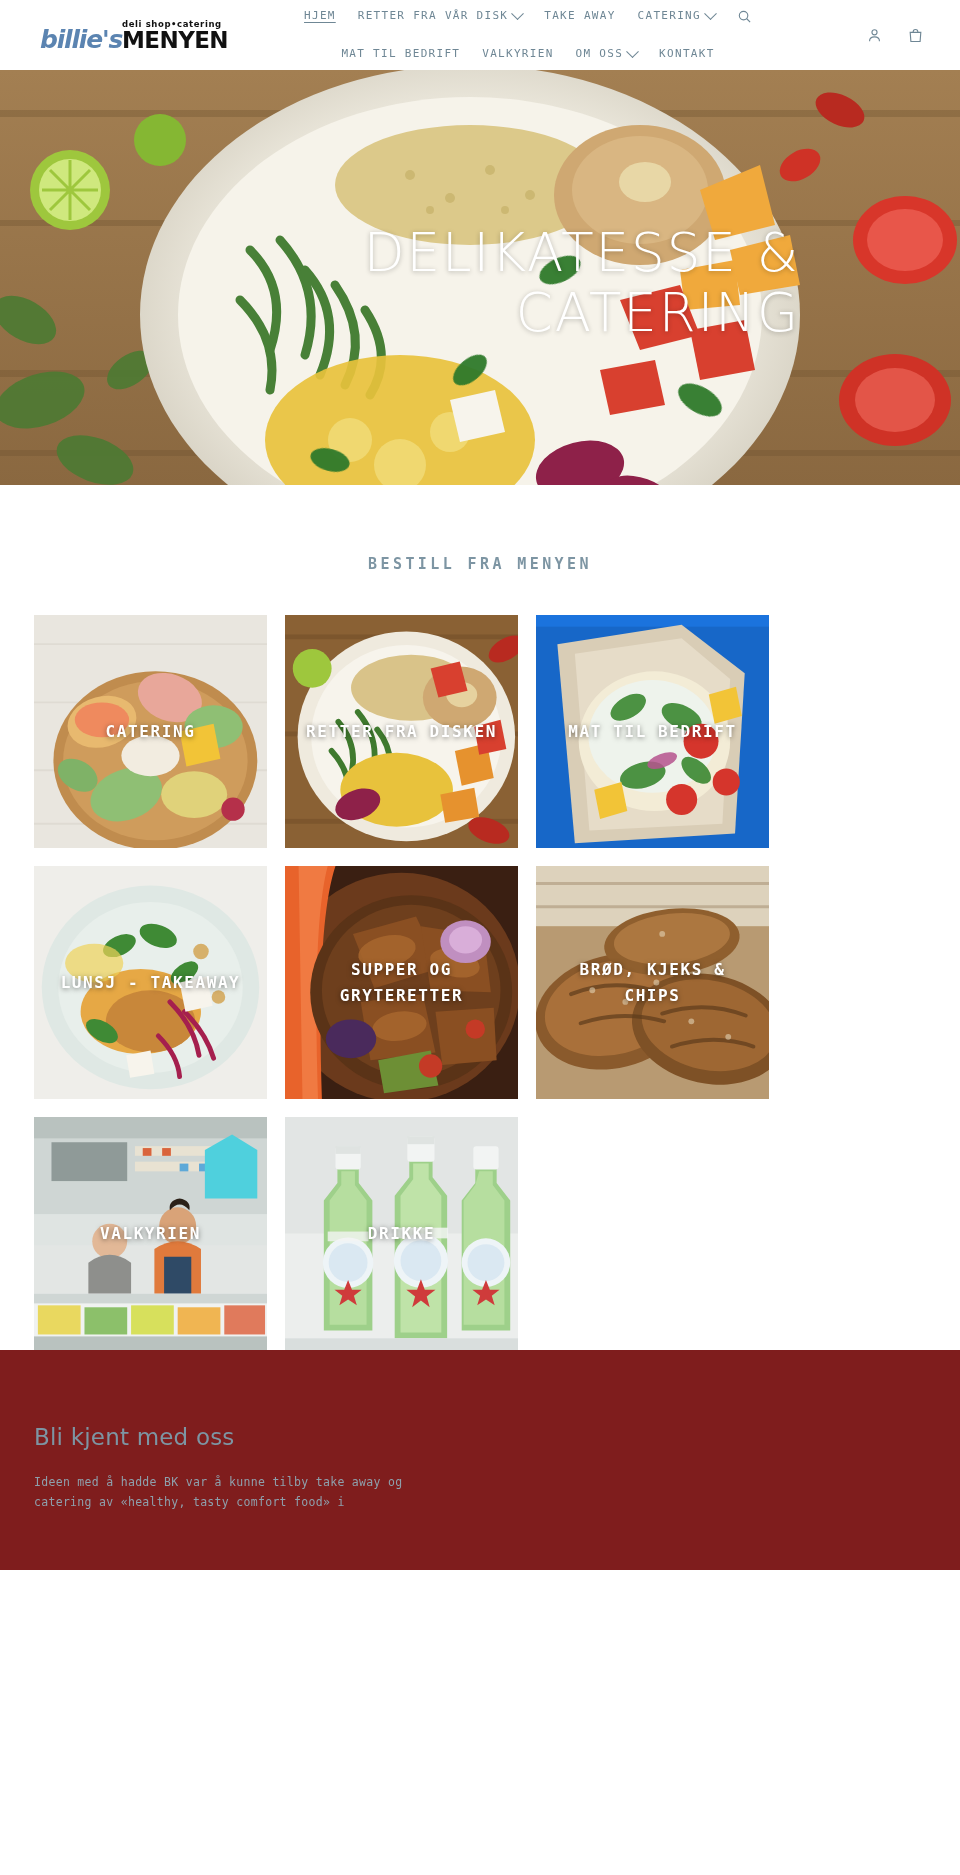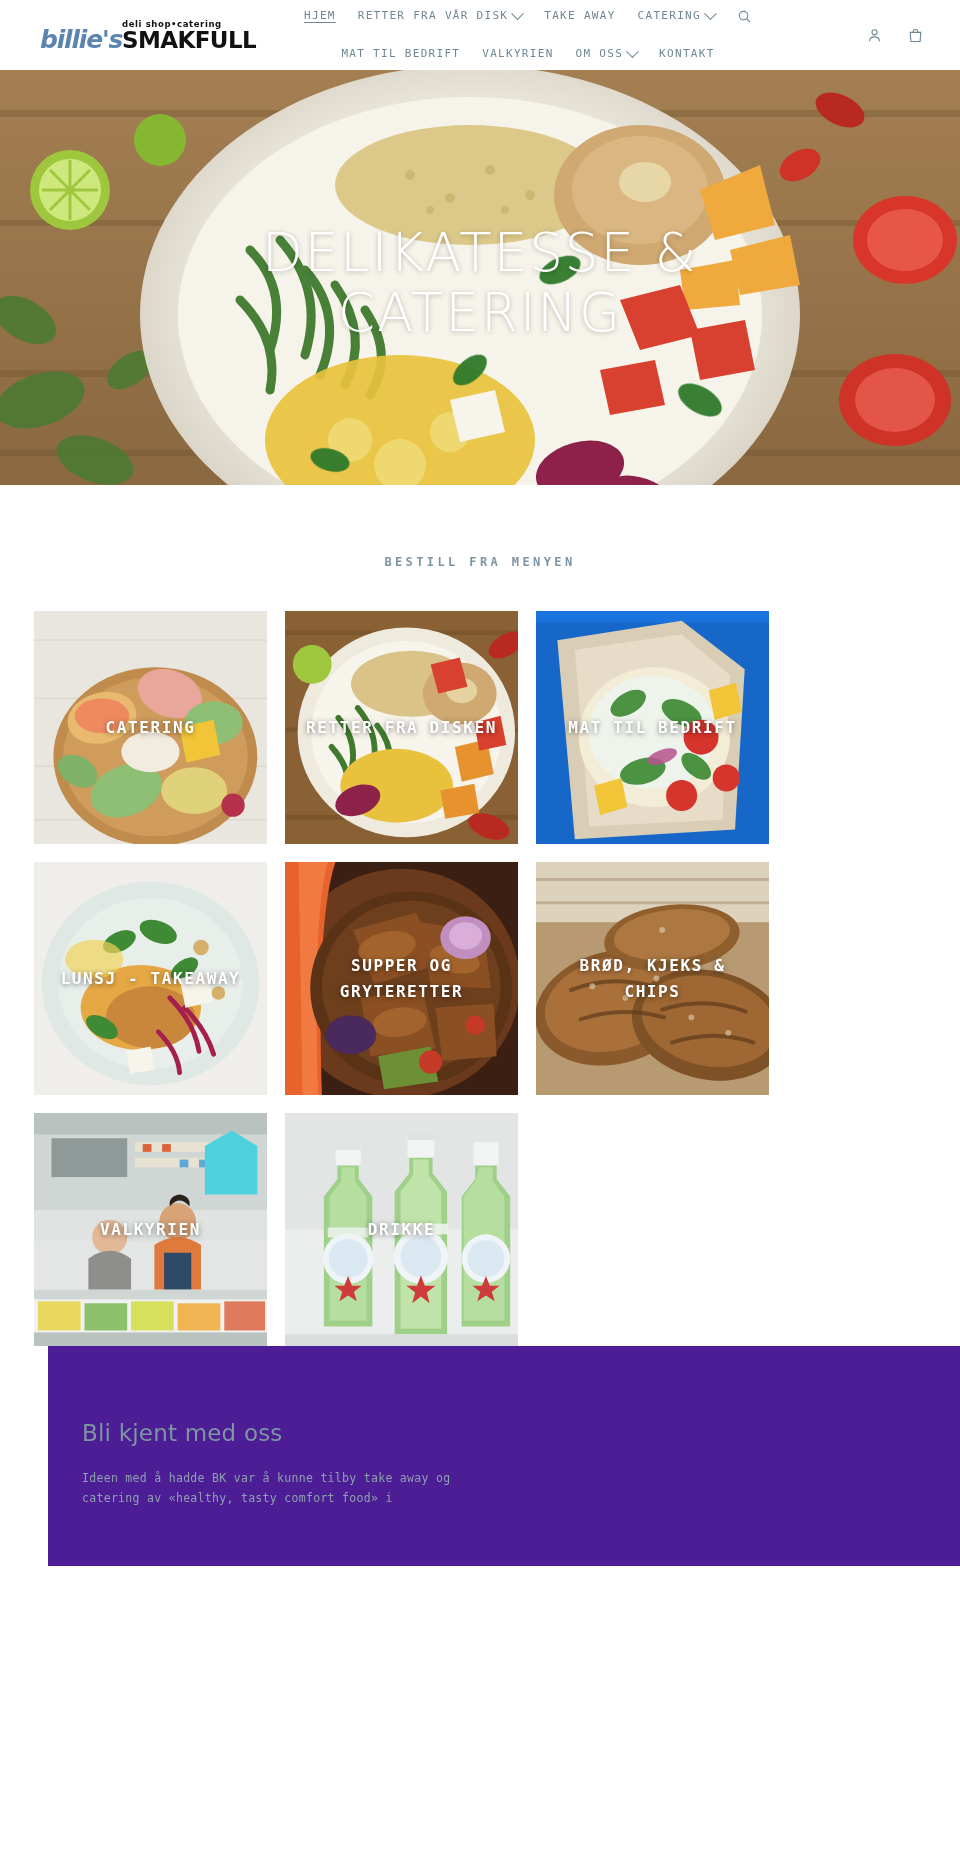--- a/index.html
+++ b/index.html
@@ -114,36 +114,37 @@
   }
   .hero-title {
     font-family: "DejaVu Sans", "Liberation Sans", sans-serif;
     font-weight: 300;
     font-size: 53px;
     line-height: 60px;
     letter-spacing: 2px;
     color: #fff;
     text-shadow: 0 1px 5px rgba(0,0,0,.28);
     max-width: 640px;
+    text-align: right;
   }
   .hero-sub {
     margin-top: 16px;
     font-size: 11.5px;
     letter-spacing: 1.3px;
     line-height: 19px;
     color: #fff;
     text-shadow: 0 1px 4px rgba(0,0,0,.45);
     max-width: 560px;
   }
 
   
   .menu-section { padding: 70px 0 0; background: #fff; }
   .section-title {
     text-align: center;
-    font-size: 12px;
+    font-size: 15px;
     letter-spacing: 3.4px;
     color: #7d95a3;
     margin-bottom: 42px;
   }
   .grid {
     display: grid;
     grid-template-columns: 233px 233px 233px;
     gap: 18px;
     padding-left: 34px;
   }
@@ -167,22 +168,21 @@
     font-weight: bold;
     font-size: 16px;
     letter-spacing: 1.6px;
     line-height: 26px;
     text-shadow: 0 1px 5px rgba(0,0,0,.5);
   }
 
   
   .about {
     padding: 74px 34px 40px;
-    background: #4c1d95;
-    margin-left: 48px;
+    background: #7f1d1d;
   }
   .about-title {
     font-family: "DejaVu Sans", "Liberation Sans", sans-serif;
     font-weight: 400;
     font-size: 23px;
     color: #7d95a3;
     letter-spacing: 0.2px;
     margin-bottom: 22px;
   }
   .about p {
@@ -197,21 +197,21 @@
   
   .ph { position:absolute; inset:0; }
 </style>
 </head>
 <body>
 
 <header class="site-header">
   <a class="logo-wrap">
     <div class="logo-line1">deli shop•catering</div>
     <div class="logo-line2">
-      <span class="logo-billies">billie's</span><span class="logo-kitchen">SMAKFULL</span>
+      <span class="logo-billies">billie's</span><span class="logo-kitchen">MENYEN</span>
     </div>
   </a>
 
   <nav class="nav-block">
     <div class="nav-row" id="nav-row-1">
         <a class="nav-item active">
           <span>HJEM</span>
         </a>
         <a class="nav-item">
           <span>RETTER FRA VÅR DISK</span>

